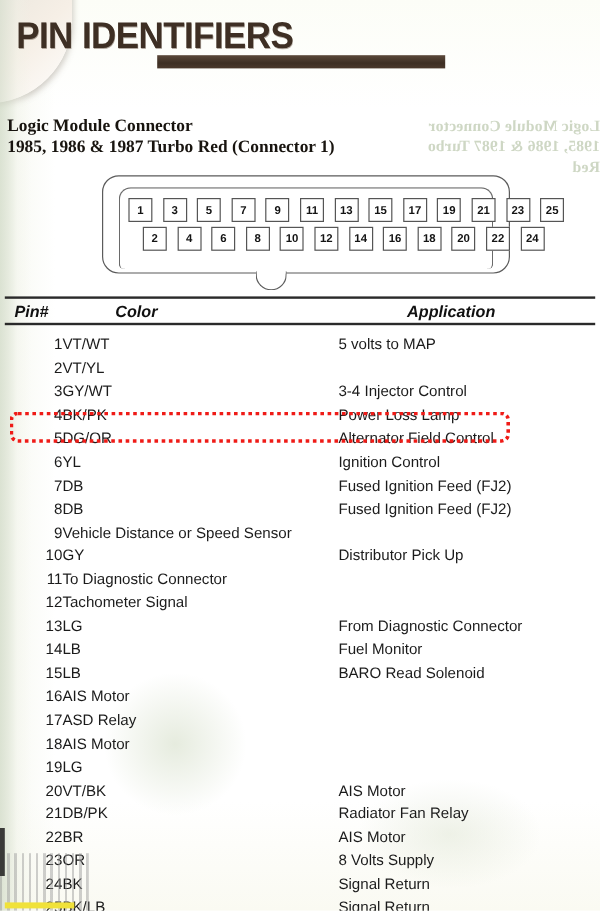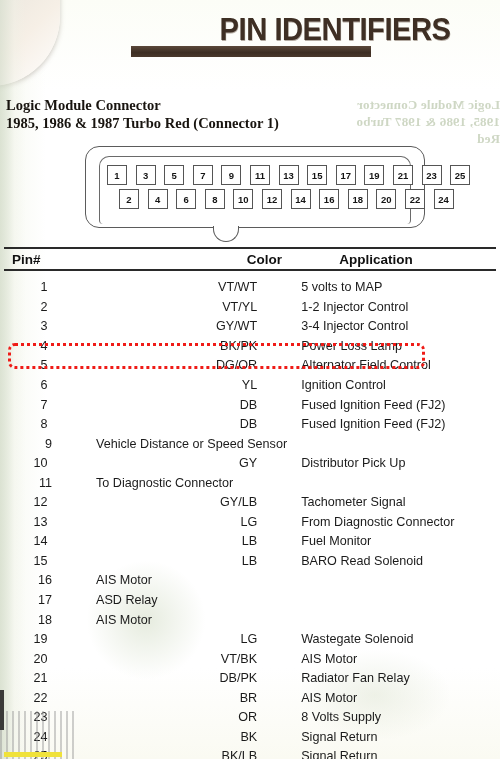--- a/index.html
+++ b/index.html
@@ -48,21 +48,21 @@
     position:absolute; left:4px; bottom:2px; width:58px; height:5px;
     background:#f0e23a;
   }
   #edge-left-bar { position:absolute; left:0; top:690px; width:4px; height:40px; background:#3a3a38; }
   #smudge-a { position:absolute; left:86px; top:560px; width:120px; height:120px;
               background:radial-gradient(ellipse at center, rgba(205,216,190,0.5), rgba(255,255,255,0) 70%); }
   #smudge-b { position:absolute; left:300px; top:650px; width:150px; height:90px;
               background:radial-gradient(ellipse at center, rgba(214,222,200,0.4), rgba(255,255,255,0) 72%); }
 
   
-  #title-wrap { position:absolute; left:16px; top:12px; width:448px; text-align:right; }
+  #title-wrap { position:absolute; left:0; top:12px; width:448px; text-align:left; }
   #title {
     font-family:"Liberation Sans", sans-serif;
     font-weight:bold; font-size:31px; letter-spacing:-0.5px;
     color:#3e2f24;
     text-shadow:0.5px 0.5px 0 rgba(90,70,55,0.45);
     transform:scaleX(0.94);
   }
   #title-bar {
     position:absolute; left:131px; top:46px; width:240px; height:11px;
     background:linear-gradient(180deg,#5b483a,#3d2e23 60%,#4a382b);
@@ -106,35 +106,35 @@
     font-weight:bold; font-size:9.5px; color:#141414;
   }
 
   
   #table { position:absolute; left:0; top:247px; width:500px; }
   .rule { height:2px; background:#2a2a2a; width:492px; margin-left:4px; }
   .rule.thin { height:1.5px; }
   #thead {
     display:flex; align-items:center; height:20px;
     font-family:"Liberation Sans", sans-serif;
-    font-weight:bold; font-size:13.5px; color:#111;
+    font-weight:bold; font-size:13.5px; color:#111;font-style:italic;
   }
   .c-pin  { width:96px; padding-left:12px; text-align:left; }
-  .c-col  { width:186px; text-align:right; }
+  .c-col  { width:186px; text-align:left; }
   .c-app  { width:218px; text-align:left; }
   #thead .c-app { text-align:center; padding-right:30px; }
   #tbody { padding-top:7px; }
   .trow {
     display:flex; align-items:center; height:19.55px;
     font-family:"Liberation Sans", sans-serif;
     font-size:12.6px; color:#1b1b1b;
   }
   .trow .c-pin { text-align:right; padding-left:0; width:52px; }
   .trow .c-col { width:230px; }
-  .trow .c-app { width:218px;margin-left:44px; }
+  .trow .c-app { width:218px; }
 
   
   #annot {
     position:absolute; left:8px; top:343px; width:417px; height:26px;
     border:3px dotted #ef1b17; border-radius:7px;
     pointer-events:none;
   }
 </style>
 </head>
 <body>
@@ -207,21 +207,20 @@
     <div class="rule thin"></div>
     <div id="tbody">
         <div class="trow">
           <div class="c-pin">1</div>
           <div class="c-col">VT/WT</div>
           <div class="c-app">5 volts to MAP</div>
         </div>
         <div class="trow">
           <div class="c-pin">2</div>
           <div class="c-col">VT/YL</div>
-          <div class="c-app">1-2 Injector Control</div>
         </div>
         <div class="trow">
           <div class="c-pin">3</div>
           <div class="c-col">GY/WT</div>
           <div class="c-app">3-4 Injector Control</div>
         </div>
         <div class="trow">
           <div class="c-pin">4</div>
           <div class="c-col">BK/PK</div>
           <div class="c-app">Power Loss Lamp</div>
@@ -254,21 +253,20 @@
           <div class="c-pin">10</div>
           <div class="c-col">GY</div>
           <div class="c-app">Distributor Pick Up</div>
         </div>
         <div class="trow">
           <div class="c-pin">11</div>
           <div class="c-app">To Diagnostic Connector</div>
         </div>
         <div class="trow">
           <div class="c-pin">12</div>
-          <div class="c-col">GY/LB</div>
           <div class="c-app">Tachometer Signal</div>
         </div>
         <div class="trow">
           <div class="c-pin">13</div>
           <div class="c-col">LG</div>
           <div class="c-app">From Diagnostic Connector</div>
         </div>
         <div class="trow">
           <div class="c-pin">14</div>
           <div class="c-col">LB</div>
@@ -287,21 +285,20 @@
           <div class="c-pin">17</div>
           <div class="c-app">ASD Relay</div>
         </div>
         <div class="trow">
           <div class="c-pin">18</div>
           <div class="c-app">AIS Motor</div>
         </div>
         <div class="trow">
           <div class="c-pin">19</div>
           <div class="c-col">LG</div>
-          <div class="c-app">Wastegate Solenoid</div>
         </div>
         <div class="trow">
           <div class="c-pin">20</div>
           <div class="c-col">VT/BK</div>
           <div class="c-app">AIS Motor</div>
         </div>
         <div class="trow">
           <div class="c-pin">21</div>
           <div class="c-col">DB/PK</div>
           <div class="c-app">Radiator Fan Relay</div>

